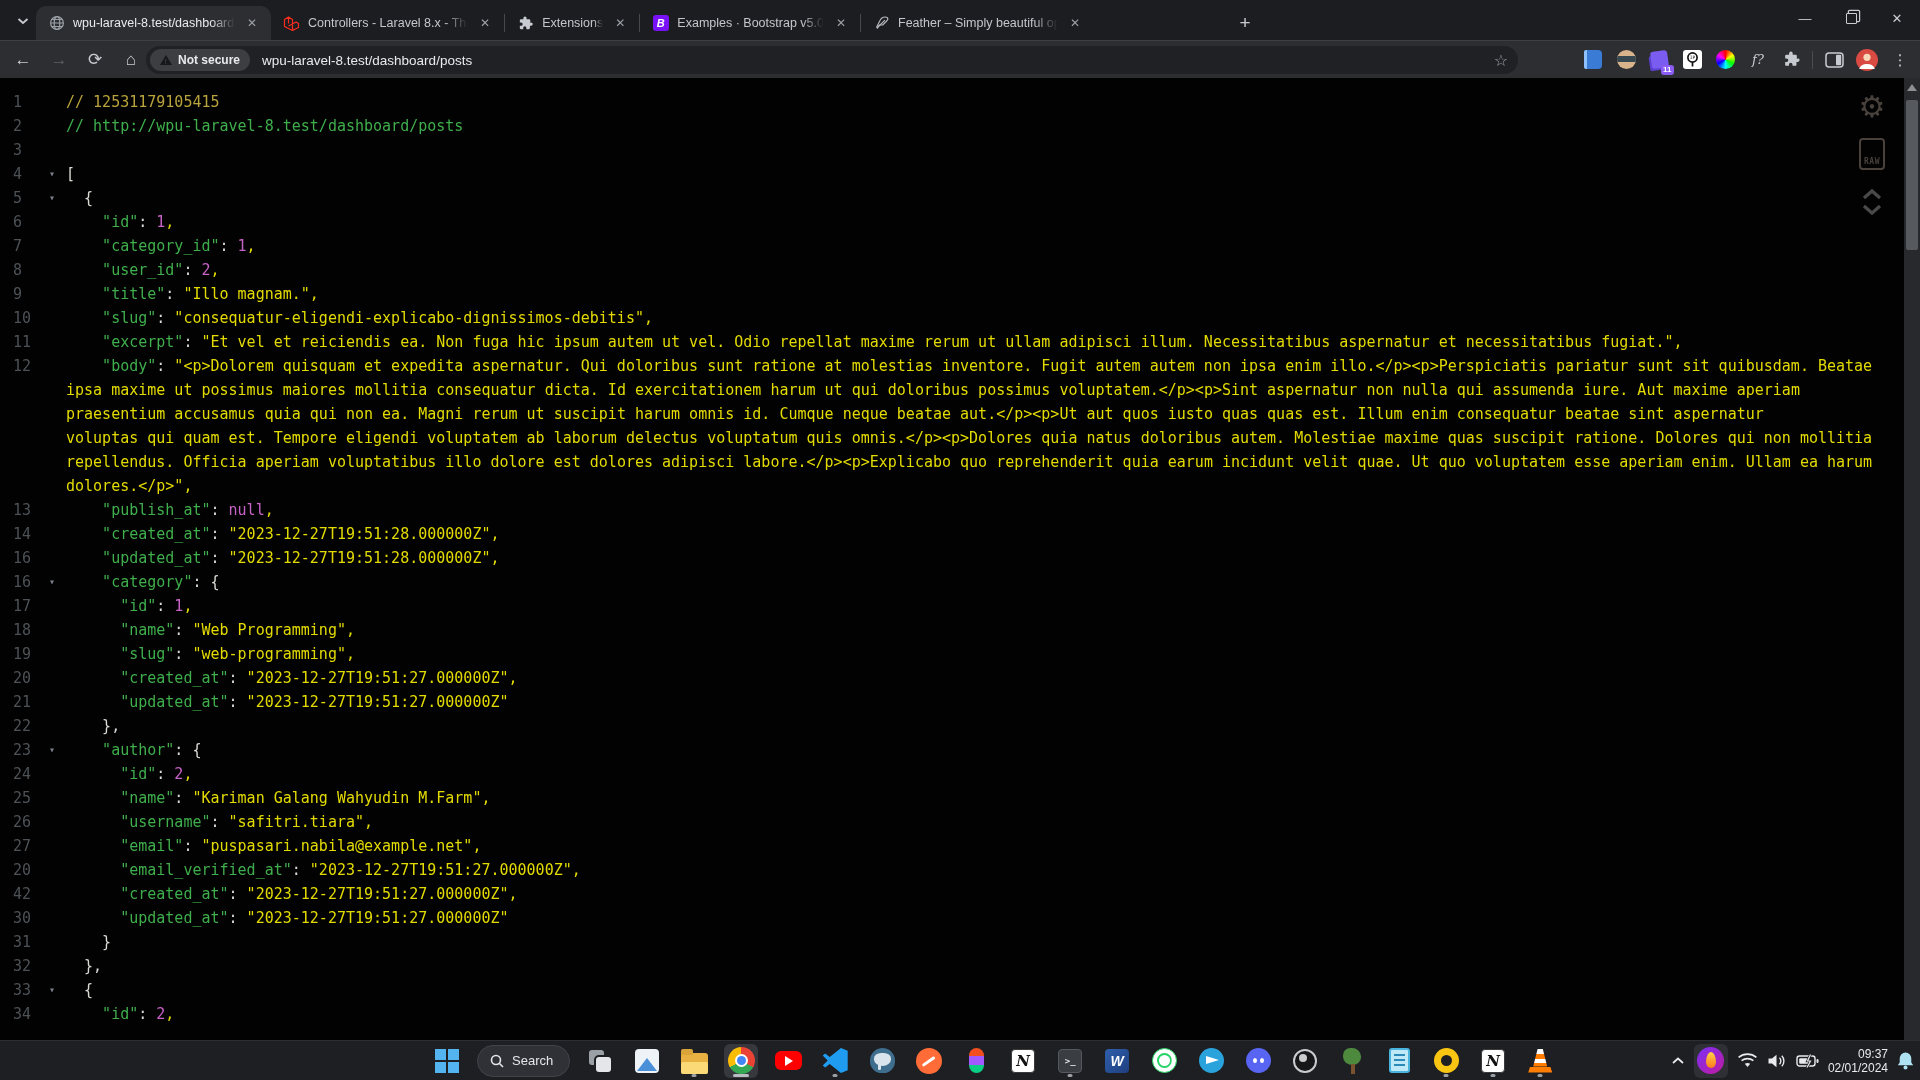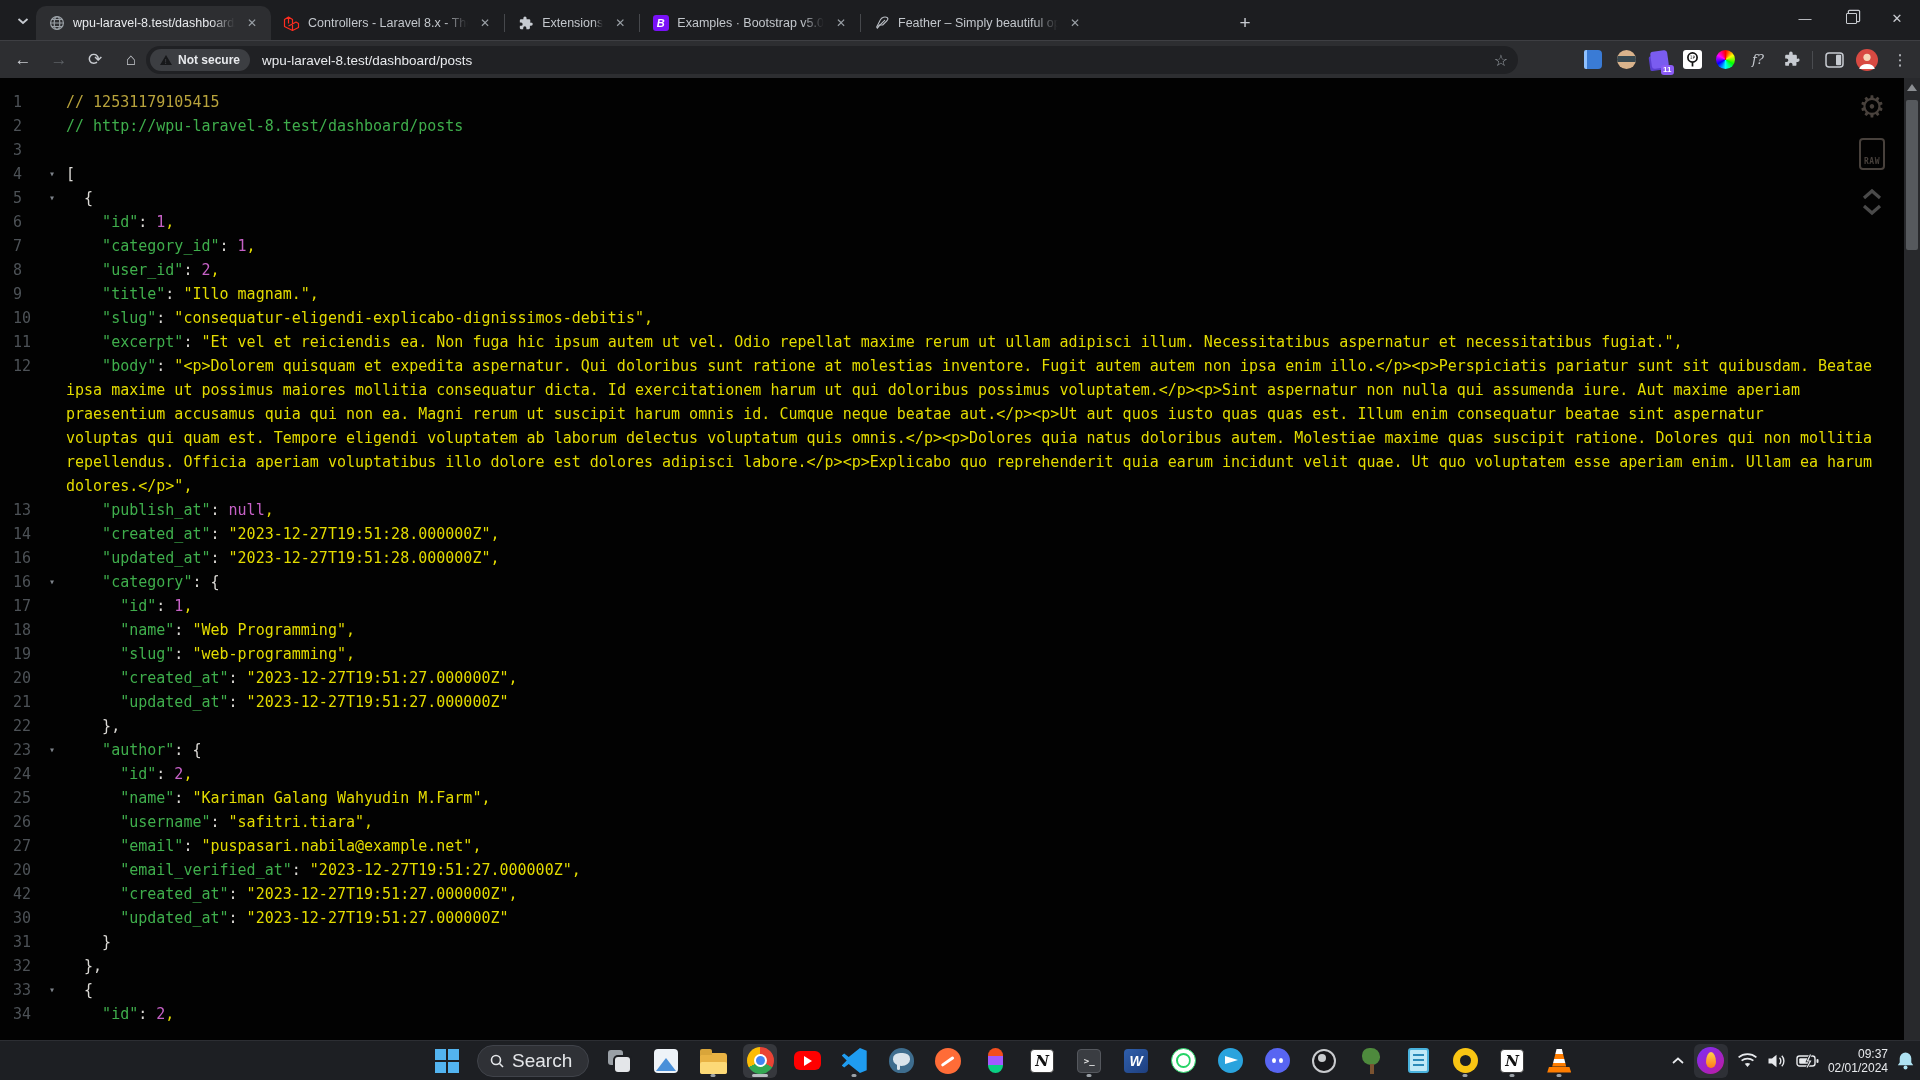--- a/index.html
+++ b/index.html
@@ -72,21 +72,21 @@
 
   
   .taskbar{position:absolute;left:0;right:0;bottom:0;height:40px;background:#1d1f23;border-top:1px solid #2c2e33;box-sizing:border-box;}
   .tb-apps{position:absolute;left:430px;top:0;height:100%;display:flex;align-items:center;gap:13px;}
   .tb-app{position:relative;width:34px;height:34px;border-radius:6px;display:flex;align-items:center;justify-content:center;}
   .tb-app.active{background:#36383d;}
   .tb-app .rundot{position:absolute;bottom:1px;left:50%;transform:translateX(-50%);width:5px;height:3px;
                   border-radius:2px;background:#9aa0a6;}
   .tb-app.active .rundot{width:16px;background:#b9bdc2;}
   .searchpill{height:30px;background:#2f3136;border:1px solid #40434a;border-radius:16px;display:flex;
-              align-items:center;gap:8px;padding:0 16px 0 12px;color:#e4e6e9;font-size:19px;}
+              align-items:center;gap:8px;padding:0 16px 0 12px;color:#e4e6e9;font-size:13px;}
   .tb-tray{position:absolute;right:6px;top:0;height:100%;display:flex;align-items:center;gap:9px;}
   .tray-box{width:34px;height:34px;border-radius:6px;background:#2e3036;display:flex;align-items:center;justify-content:center;}
   .clock{color:#e8eaed;font-size:12px;text-align:right;line-height:14px;}
 
   
   .ic{display:block;}
   .ic-start{width:24px;height:24px;background:
       linear-gradient(#1d1f23,#1d1f23) 50% 0/2px 100% no-repeat,
       linear-gradient(#1d1f23,#1d1f23) 0 50%/100% 2px no-repeat,#53b4f0;}
   .ic-taskview{position:relative;width:24px;height:24px;}

